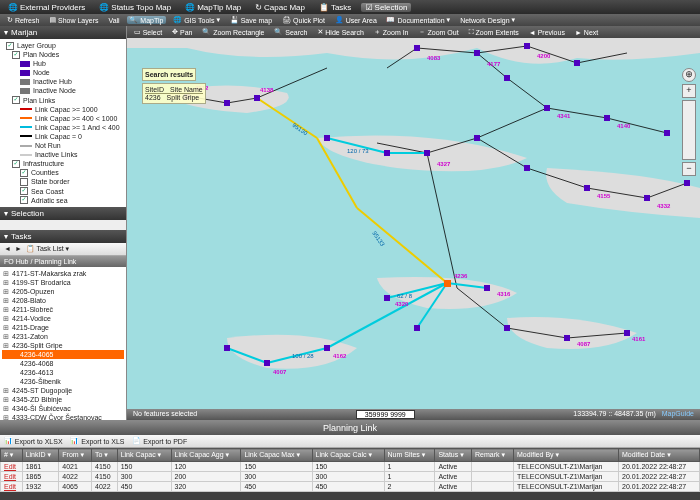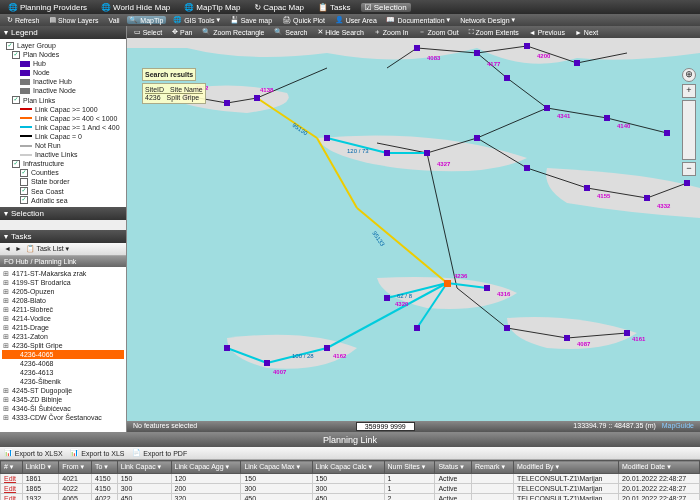--- a/index.html
+++ b/index.html
@@ -26,60 +26,60 @@
 .tree { flex:1; overflow:auto; background:#fff; font-size:7px; padding:2px;}
 .tree-item { padding: 1px 2px 1px 10px; white-space:nowrap; cursor:pointer;}
 .tree-item.l1{padding-left:18px;}
 .tree-hd { background:linear-gradient(#999,#666); color:#fff; padding:2px 4px; font-size:7px;}
 .tree-item.sel { background:#f60; color:#fff;}
 .mg{position:relative;}
 .mg::before{content:"⊞"; position:absolute; left:1px; font-size:7px; color:#555;}
 .map-area { flex:1; position: relative; background:#a0dde0; overflow:hidden;}
 .map-area svg { position:absolute; inset:0; }
 .status { background: linear-gradient(#888,#555); color:#fff; font-size:7px; padding:1px 6px; display:flex; justify-content:space-between;}
-.bottom { height: 68px; background:#404040; border-top:1px solid #888; display:flex; flex-direction:column;}
+.bottom { height: 80px; background:#404040; border-top:1px solid #888; display:flex; flex-direction:column;}
 .grid-hd { background: linear-gradient(#888,#555); color:#fff; text-align:center; font-size:9px; padding:2px;}
 .grid-tb { background:linear-gradient(#f8f8f8,#ddd); padding:2px 4px; font-size:7px; display:flex; gap:8px; border-bottom:1px solid #aaa;}
 .grid-tb span{cursor:pointer; display:flex; align-items:center; gap:2px;}
 table { width:100%; border-collapse:collapse; font-size:7px;}
 th { background: linear-gradient(#999,#666); color:#fff; padding:2px 3px; text-align:left; font-weight:normal; border:1px solid #555;}
 td { padding:1px 3px; background:#f4f4f4; border:1px solid #ccc;}
 td.edit{color:#c22; text-decoration:underline; cursor:pointer;}
 .overlay-box{ position:absolute; background:rgba(255,255,200,0.9); border:1px solid #aa8; font-size:7px; padding:2px;}
 .node-lbl{ font-size:6px; fill:#d000d0; font-weight:bold;}
 .link-lbl{ font-size:6px; fill:#06a;}
 </style>
 </head>
 <body>
 
 <div class="app">
  <div class="topbar">
-  <span class="tab">🌐 <span>Planning Providers</span></span>
-  <span class="tab">🌐 <span>World Hide Map</span></span>
+  <span class="tab">🌐 <span>External Providers</span></span>
+  <span class="tab">🌐 <span>Status Topo Map</span></span>
   <span class="tab">🌐 <span>MapTip Map</span></span>
   <span class="tab">↻ <span>Capac Map</span></span>
   <span class="tab">📋 <span>Tasks</span></span>
   <span class="tab active">☑ <span>Selection</span></span>
  </div>
  <div class="toolbar2">
   <span class="btn">↻ <span>Refresh</span></span>
   <span class="btn">▤ <span>Show Layers</span></span>
   <span class="btn">Vali</span>
   <span class="btn active">🔍 <span>MapTip</span></span>
   <span class="btn">🌐 <span>GIS Tools</span> ▾</span>
   <span class="btn">💾 <span>Save map</span></span>
   <span class="btn">🖨 <span>Quick Plot</span></span>
   <span class="btn">👤 <span>User Area</span></span>
   <span class="btn">📖 <span>Documentation</span> ▾</span>
   <span class="btn"><span>Network Design</span> ▾</span>
  </div>
 
  <div class="main">
   <div class="left">
-   <div class="panel-hd">▾ <span>Legend</span></div>
+   <div class="panel-hd">▾ <span>Marijan</span></div>
    <div class="legend" style="flex:0 0 auto;">
     <div class="legend-row">
             <span class="cb checked"></span>
             <span>Layer Group</span>
           </div>
     <div class="legend-row" style="padding-left:8px">
             <span class="cb checked"></span>
             <span>Plan Nodes</span>
           </div>
     <div class="legend-row" style="padding-left:16px">

